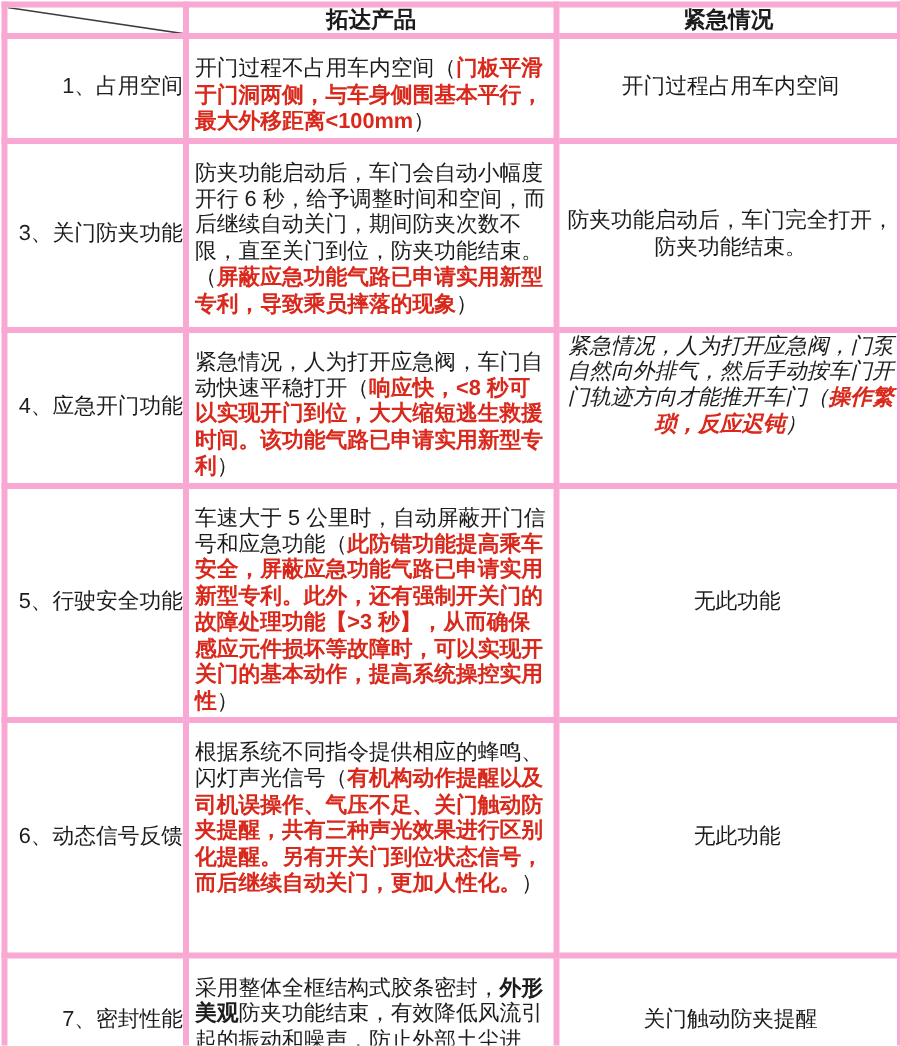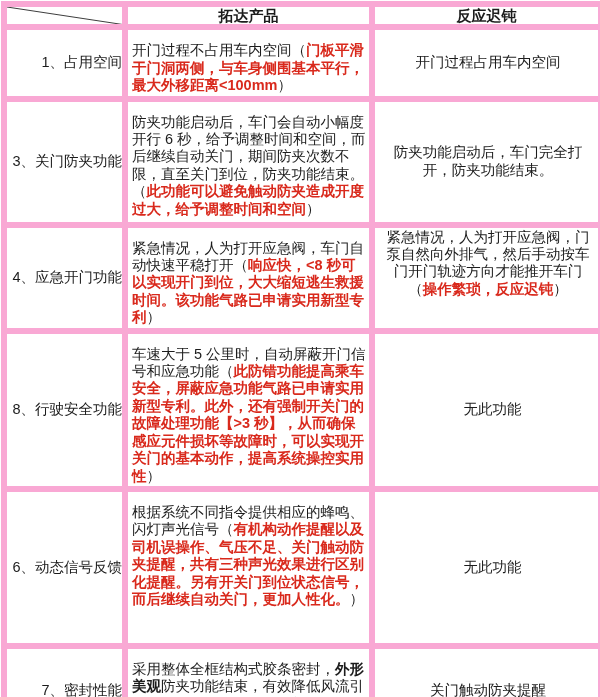--- a/index.html
+++ b/index.html
@@ -11,21 +11,21 @@
   }
   .page { position: relative; width: 600px; height: 697px; }
   table.cmp {
     border-collapse: collapse;
     table-layout: fixed;
     width: 597px;
     margin: 1px 0 0 1px;
     border: 2px solid #2f2f2f;
   }
   td {
-    border: 6px solid #f9a8d4;
+    border: 4px solid #f9a8d4;
     padding: 0;
     font-size: 14.5px;
     line-height: 17.4px;
     color: #1c1c1c;
     overflow: hidden;
     word-break: break-all;
   }
   tr.h-head { height: 21px; }
   tr.h-r1 { height: 68px; }
   tr.h-r2 { height: 17px; }
@@ -38,21 +38,21 @@
     font-weight: bold;
     text-align: center;
     vertical-align: middle;
     font-size: 15px;
   }
   .corner { position: relative; }
   .corner svg { position: absolute; left: 0; top: 0; width: 100%; height: 100%; display: block; }
   .c-label { vertical-align: middle; text-align: right; padding-left: 5px; }
   .c-main  { vertical-align: top; text-align: left; padding: 12px 2px 1px 4px; }
   .c-side  { vertical-align: middle; text-align: center; padding: 1px 2px 1px 5px; }
-  .c-side-top { vertical-align: top; }
+  .c-side-top { vertical-align: top; font-style: italic; }
   .c-center { text-align: center; vertical-align: middle; padding: 0; }
   .c-indent { padding-left: 14px; }
   .red  { color: #d9291c; font-weight: bold; }
   .bold { font-weight: bold; }
 </style>
 </head>
 <body>
 
 <div class="page">
   <table class="cmp">
@@ -63,52 +63,52 @@
     </colgroup>
 
     <tbody>
         <tr class="h-head">
       <td class="corner">
         <svg viewBox="0 0 100 100" preserveAspectRatio="none">
           <line x1="0" y1="0" x2="100" y2="100" stroke="#3d3d3d" stroke-width="4" vector-effect="non-scaling-stroke" style="stroke-width:1px"></line>
         </svg>
       </td>
       <td class="hdr"><span>拓达产品</span></td>
-      <td class="hdr"><span>反应迟钝</span></td>
+      <td class="hdr"><span>紧急情况</span></td>
     </tr>
 
     <tr class="h-r1">
       <td class="c-label"><span>1、占用空间</span></td>
       <td class="c-main">
         <span>开门过程不占用车内空间（</span><span class="red">门板平滑于门洞两侧，与车身侧围基本平行，最大外移距离&lt;100mm</span><span>）</span>
       </td>
       <td class="c-side"><span>开门过程占用车内空间</span></td>
     </tr>
 
 
     <tr class="h-r3">
       <td class="c-label"><span>3、关门防夹功能</span></td>
       <td class="c-main">
-        <span>防夹功能启动后，车门会自动小幅度开行 6 秒，给予调整时间和空间，而后继续自动关门，期间防夹次数不限，直至关门到位，防夹功能结束。（</span><span class="red">此功能可以避免触动防夹造成开度过大，给予调整时间和空间</span><span>）</span>
+        <span>防夹功能启动后，车门会自动小幅度开行 6 秒，给予调整时间和空间，而后继续自动关门，期间防夹次数不限，直至关门到位，防夹功能结束。（</span><span class="red">屏蔽应急功能气路已申请实用新型专利，导致乘员摔落的现象</span><span>）</span>
       </td>
       <td class="c-side"><span>防夹功能启动后，车门完全打开，防夹功能结束。</span></td>
     </tr>
 
     <tr class="h-r4">
       <td class="c-label"><span>4、应急开门功能</span></td>
       <td class="c-main">
         <span>紧急情况，人为打开应急阀，车门自动快速平稳打开（</span><span class="red">响应快，&lt;8 秒可以实现开门到位，大大缩短逃生救援时间。该功能气路已申请实用新型专利</span><span>）</span>
       </td>
       <td class="c-side c-side-top">
         <span>紧急情况，人为打开应急阀，门泵自然向外排气，然后手动按车门开门轨迹方向才能推开车门（</span><span class="red">操作繁琐，反应迟钝</span><span>）</span>
       </td>
     </tr>
 
     <tr class="h-r5">
-      <td class="c-label"><span>8、行驶安全功能</span></td>
+      <td class="c-label"><span>5、行驶安全功能</span></td>
       <td class="c-main">
         <span>车速大于 5 公里时，自动屏蔽开门信号和应急功能（</span><span class="red">此防错功能提高乘车安全，屏蔽应急功能气路已申请实用新型专利。此外，还有强制开关门的故障处理功能【&gt;3 秒】，从而确保感应元件损坏等故障时，可以实现开关门的基本动作，提高系统操控实用性</span><span>）</span>
       </td>
       <td class="c-side c-indent"><span>无此功能</span></td>
     </tr>
 
     <tr class="h-r6">
       <td class="c-label"><span>6、动态信号反馈</span></td>
       <td class="c-main">
         <span>根据系统不同指令提供相应的蜂鸣、闪灯声光信号（</span><span class="red">有机构动作提醒以及司机误操作、气压不足、关门触动防夹提醒，共有三种声光效果进行区别化提醒。另有开关门到位状态信号，而后继续自动关门，更加人性化。</span><span>）</span>

